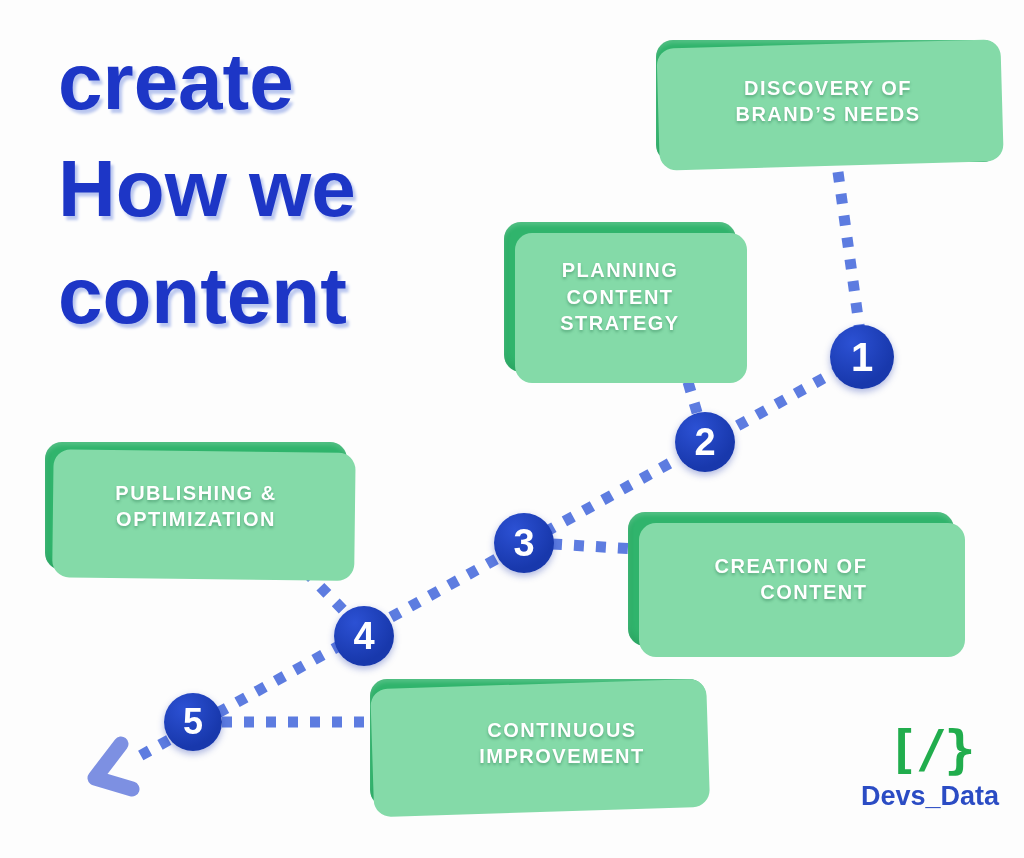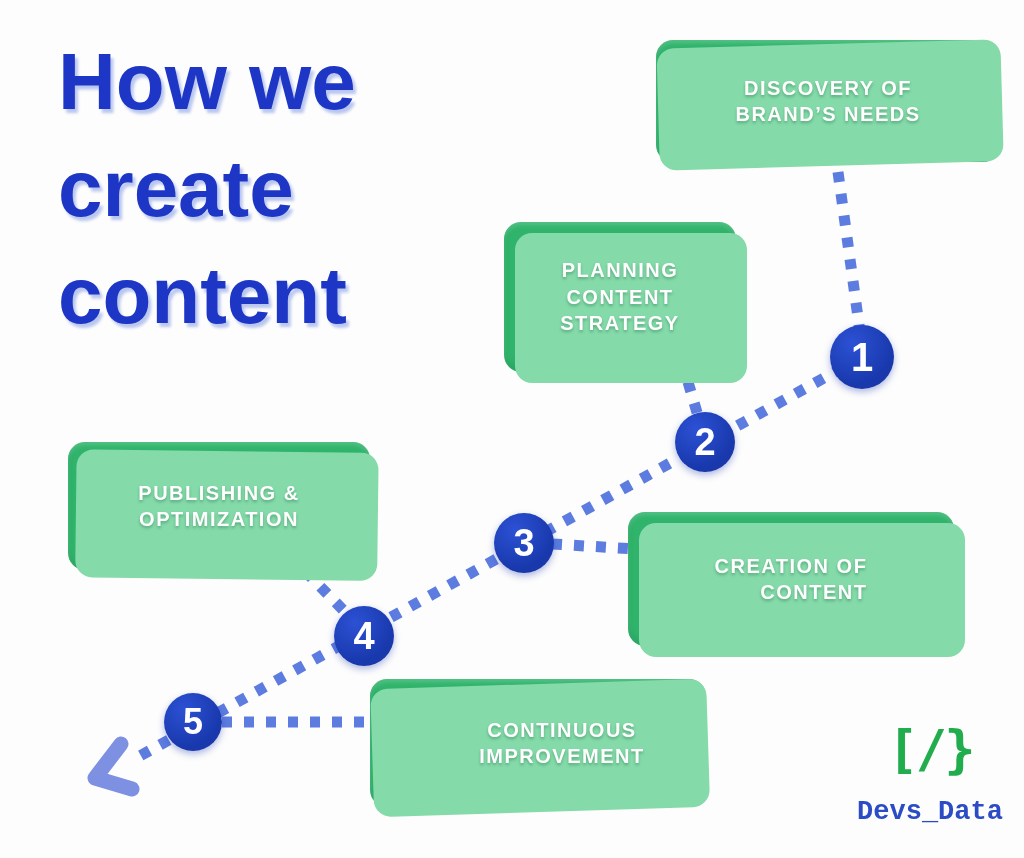--- a/index.html
+++ b/index.html
@@ -78,21 +78,21 @@
     line-height: 1.32;
     letter-spacing: 1.5px;
     text-shadow: 0 2px 3px rgba(10,80,45,0.35);
   }
   .b1 { left: 656px; top: 40px;  width: 344px; height: 122px; }
   .b1::before { transform: rotate(-1.6deg) translate(2px, 4px); }
   .b2 { left: 504px; top: 222px; width: 232px; height: 150px; }
   .b2::before { transform: translate(11px, 11px); }
   .b3 { left: 628px; top: 512px; width: 326px; height: 134px; text-align: right; }
   .b3::before { transform: translate(11px, 11px); }
-  .b4 { left: 68px;  top: 442px; width: 302px; height: 128px; }
+  .b4 { left: 45px;  top: 442px; width: 302px; height: 128px; }
   .b4::before { transform: rotate(0.7deg) translate(8px, 9px); }
   .b5 { left: 370px; top: 679px; width: 336px; height: 128px; padding-left: 48px; }
   .b5::before { transform: rotate(-1.8deg) translate(2px, 5px); }
 
   
   .badge {
     position: absolute;
     z-index: 3;
     display: flex;
     align-items: center;
@@ -122,22 +122,22 @@
   }
   .logo-icon {
     font-family: "DejaVu Sans Mono", monospace;
     font-size: 52px;
     font-weight: bold;
     letter-spacing: -3px;
     line-height: 1.05;
     color: var(--logo-green, #21ad4d);
   }
   .logo-text {
-    margin-top: 20px;
-    font-family: Liberation Mono, monospace;
+    margin-top: 4px;
+    font-family: Liberation Sans, sans-serif;
     font-size: 27px;
     font-weight: 600;
     letter-spacing: 0px;
     color: var(--logo-blue, #2b4cc4);
   }
 </style>
 </head>
 <body>
 
 <div class="canvas">
@@ -146,22 +146,22 @@
     <path class="dotline" d="M838,172 L860,332"></path>
     <path class="dotline" d="M862,357 L138,757"></path>
     <path class="dotline" d="M688,382 L701,426"></path>
     <path class="dotline" d="M552,544 L636,549"></path>
     <path class="dotline" d="M305,571 L348,615"></path>
     <path class="dotline" d="M222,722 L372,722"></path>
     <path class="arrowhead" d="M121,744 L95,778 L132,789"></path>
   </svg>
 
   <h1 class="title">
+    <span>create</span>
     <span>How we</span>
-    <span>create</span>
     <span>content</span>
   </h1>
 
   <div class="box b1">
     <span class="box-label">DISCOVERY OF
 BRAND’S NEEDS</span>
   </div>
   <div class="box b2">
     <span class="box-label">PLANNING
 CONTENT

